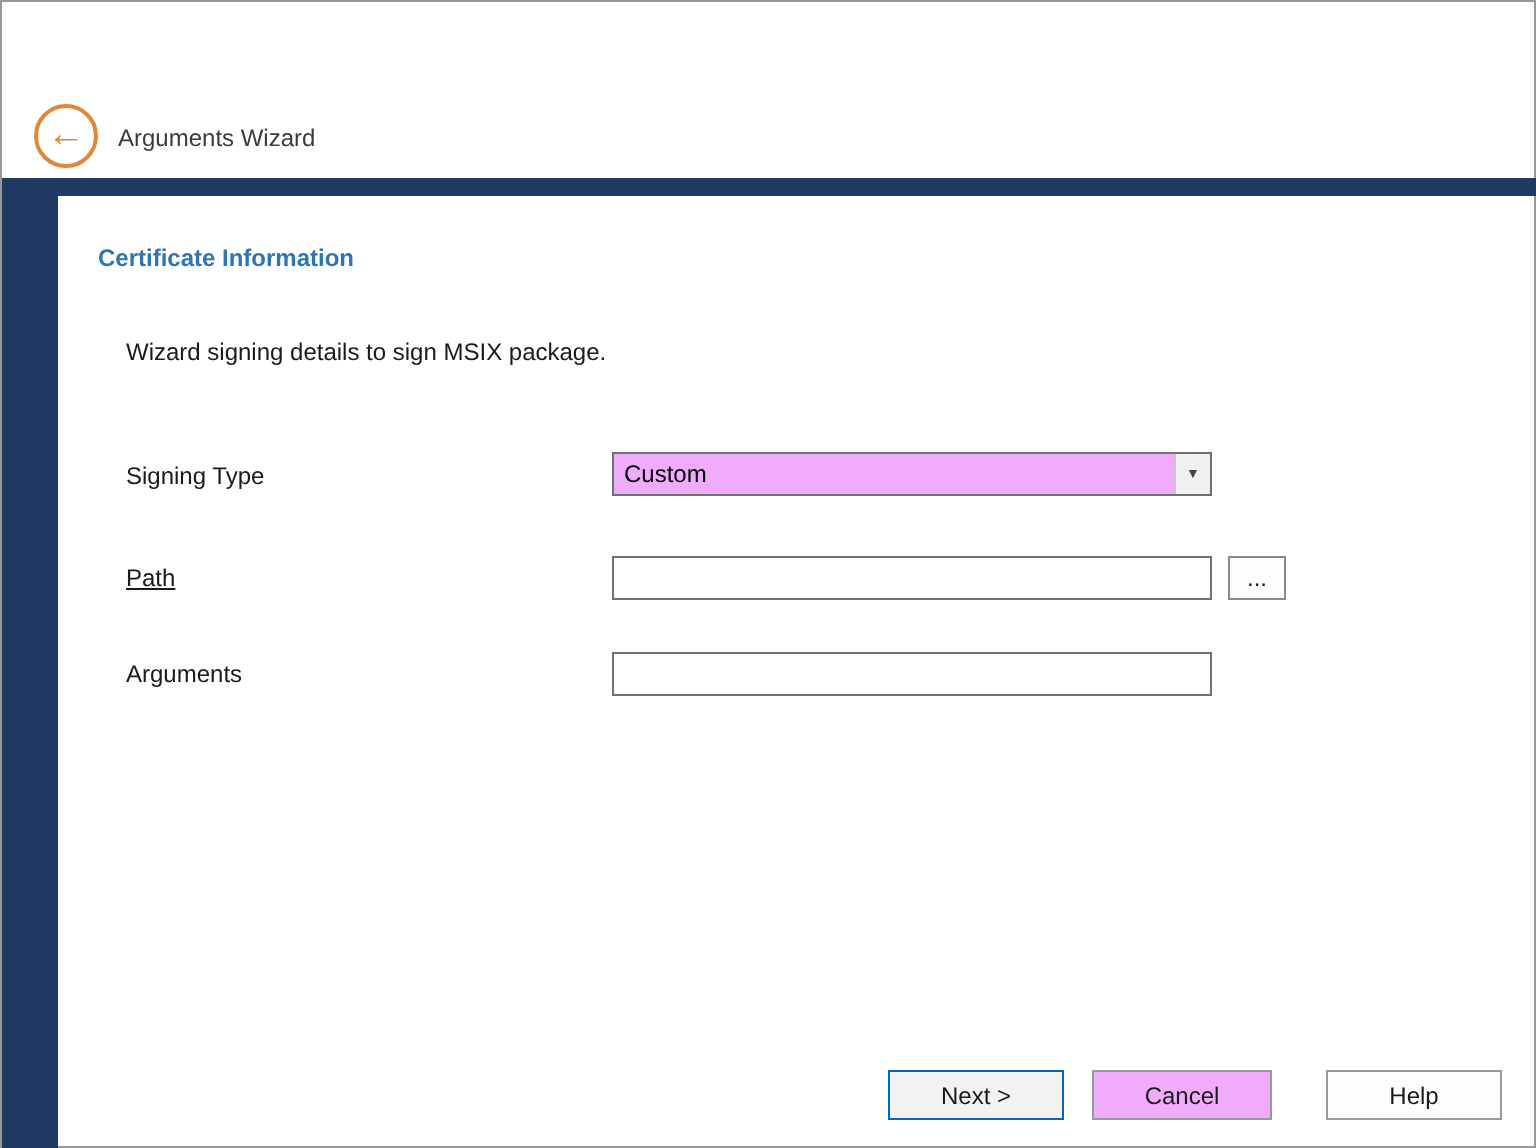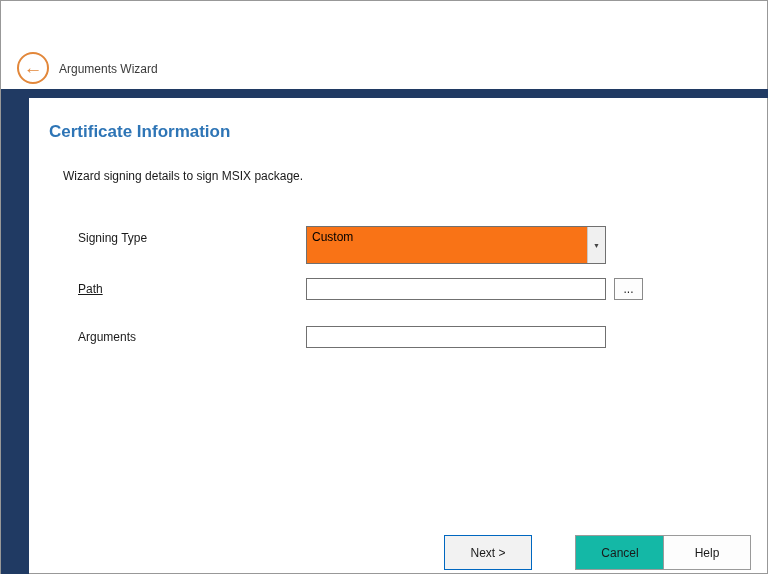--- a/index.html
+++ b/index.html
@@ -66,47 +66,46 @@
   .band-left {
     position: absolute;
     left: 0; top: 88px;
     width: 28px; height: 486px;
     background: #203a63;
   }
   
   .heading {
     position: absolute;
     left: 48px; top: 121px;
-    font-size: 17px;
+    font-size: 12px;
     font-weight: bold;
     color: #2e75b6;
   }
   .description {
     position: absolute;
     left: 62px; top: 168px;
     font-size: 12px;
     color: #1a1a1a;
   }
   .field-label {
     position: absolute;
     left: 62px;
     font-size: 12px;
     color: #1a1a1a;
-    margin-left: 15px;
   }
   .lbl-signing { top: 230px; }
   .lbl-path    { top: 281px; text-decoration: underline; }
   .lbl-args    { top: 329px; }
 
   .combobox {
     position: absolute;
     left: 305px; top: 225px;
-    width: 300px; height: 38px;
+    width: 300px; height: 22px;
     border: 1px solid #707070;
-    background: #f97316;
+    background: #f0abfc;
     display: flex;
     align-items: stretch;
     cursor: default;
   }
   .combobox .combo-text {
     flex: 1;
     font-size: 12px;
     color: #000000;
     padding: 3px 0 0 5px;
     overflow: hidden;
@@ -143,30 +142,30 @@
     font-size: 12px;
     line-height: 14px;
     color: #1a1a1a;
     display: flex; align-items: center; justify-content: center;
     cursor: pointer;
   }
   
   .btn {
     position: absolute;
     top: 534px;
-    height: 35px;
+    height: 25px;
     border: 1px solid #adadad;
     background: #e8e8e8;
     font-size: 12px;
     color: #1a1a1a;
     display: flex; align-items: center; justify-content: center;
     cursor: pointer;
   }
   .btn-next { left: 443px; width: 88px; border: 1px solid #0067c0; background: #f2f2f2; }
-  .btn-cancel { left: 574px; width: 90px; background: #14b8a6; border-color: #9a9a9a; }
+  .btn-cancel { left: 545px; width: 90px; background: #f0abfc; border-color: #9a9a9a; }
   .btn-help { left: 649px; width: 88px; background: #fdfdfd; border-color: #9a9a9a; margin-left: 13px; }
 </style>
 </head>
 <body>
 
 <div class="window">
 
   <span class="close-btn">✕</span>
 
   <div class="header">

